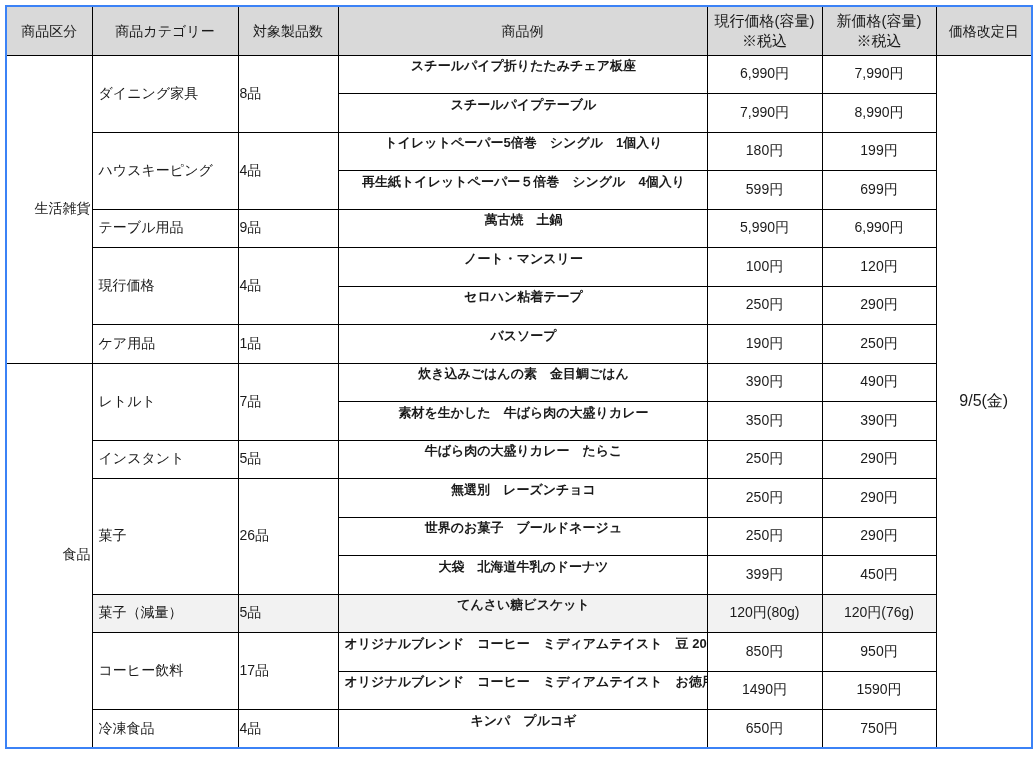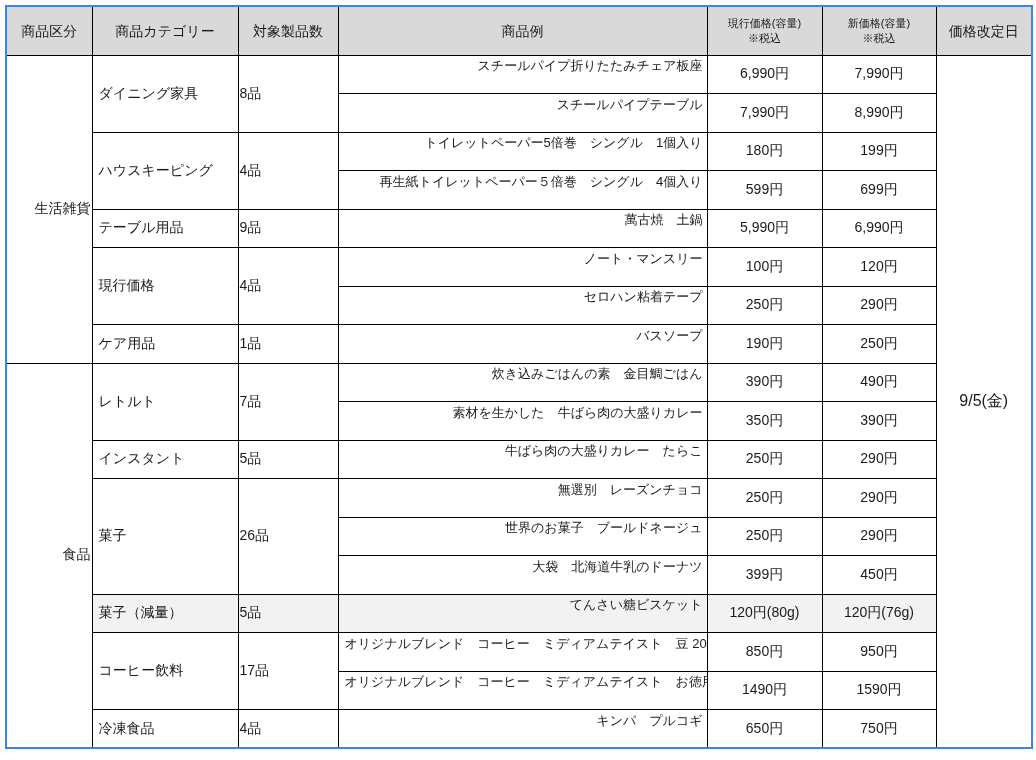--- a/index.html
+++ b/index.html
@@ -29,25 +29,25 @@
   }
   thead tr { height: 49px; }
   tbody tr { height: 38.5px; }
   th {
     background: #d9d9d9;
     font-weight: normal;
     text-align: center;
     line-height: 1.3;
     padding: 0 2px;
   }
-  th.price-head { font-size: 11px; }
+  th.price-head { font-size: 15px; }
   td.c1 { text-align: right; }
   td.c2 { text-align: left; padding: 0 4px 0 6px; white-space: nowrap; }
   td.c3 { text-align: left; }
-  td.c4 { text-align: right; padding: 0 4px 16px 6px; white-space: nowrap; font-size: 13px; }
+  td.c4 { text-align: center; padding: 0 4px 16px 6px; white-space: nowrap; font-size: 13px; font-weight: bold; }
   td.c5, td.c6 { text-align: center; margin-left: 16px; }
   td.c7 { text-align: center; font-size: 16px; }
   td.shaded { background: #f2f2f2; }
 </style>
 </head>
 <body>
 
 <div class="sheet">
   <table>
     <colgroup>

